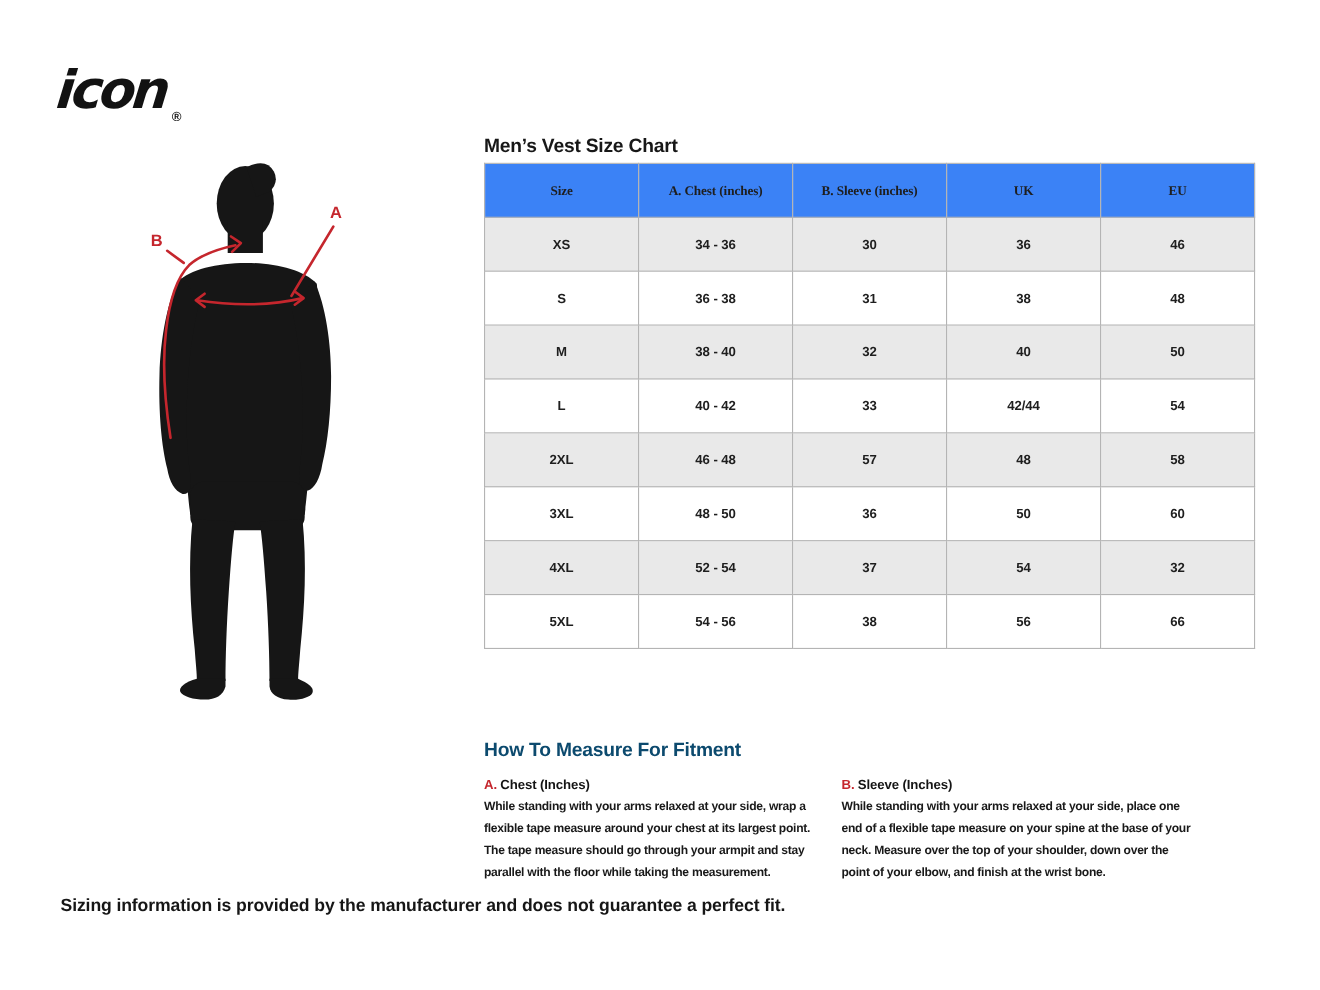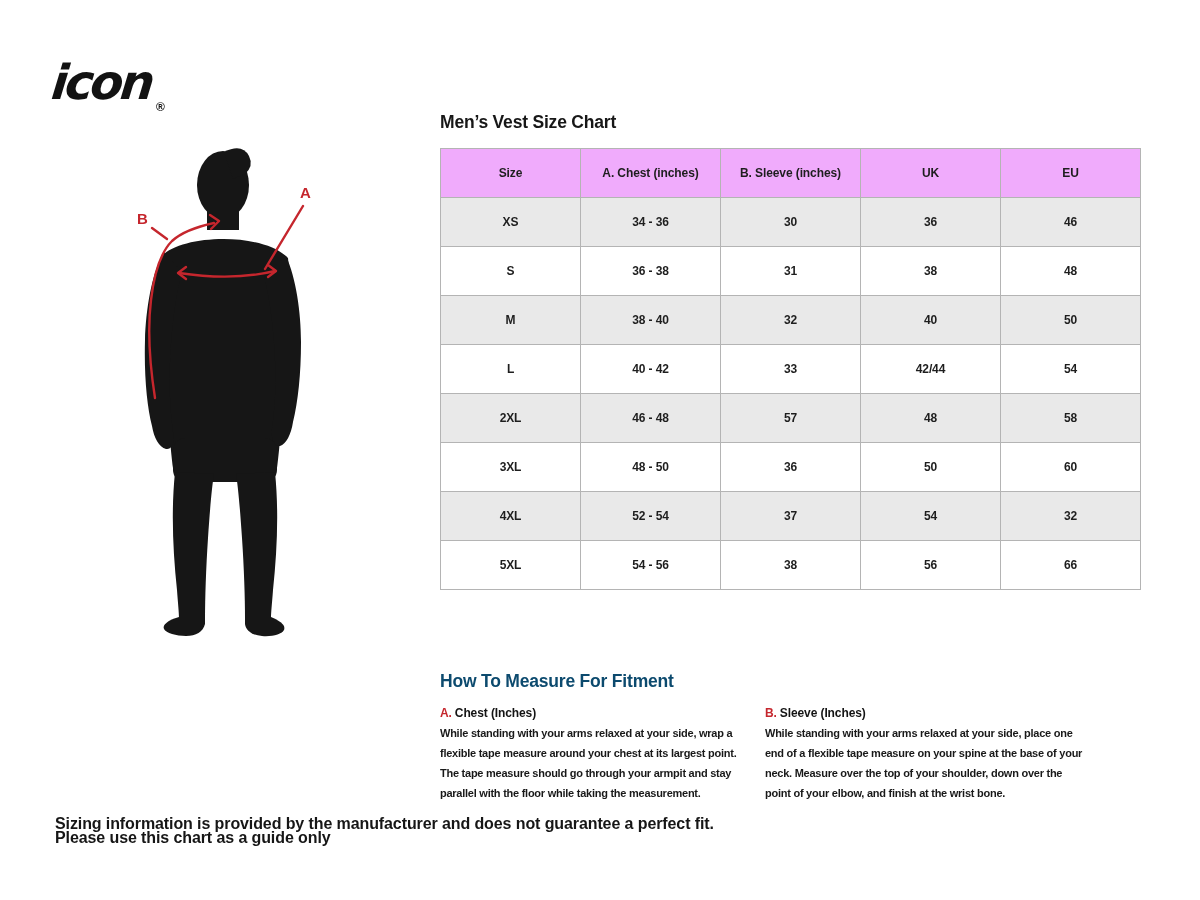--- a/index.html
+++ b/index.html
@@ -15,30 +15,30 @@
     display:inline-block; font-size:48px; font-weight:bold; font-style:italic;
     letter-spacing:-3px; color:#121212; transform:skewX(-6deg);
     font-family:"DejaVu Sans", sans-serif;
   }
   .logo-reg { font-size:12px; font-weight:bold; color:#121212; position:relative; top:12px; left:4px; }
 
   
   .figure { position:absolute; left:100px; top:140px; width:300px; height:520px; }
 
   
-  .title { position:absolute; left:440px; top:112px; font-size:17.5px; font-weight:bold; color:#171717; letter-spacing:-0.2px; }
+  .title { position:absolute; left:440px; top:122px; font-size:17.5px; font-weight:bold; color:#171717; letter-spacing:-0.2px; }
   .howto-title { position:absolute; left:440px; top:671px; font-size:17.5px; font-weight:bold; color:#0c4a6e; letter-spacing:-0.2px; }
 
   
   .size-table { position:absolute; left:440px; top:148px; border-collapse:collapse; table-layout:fixed; }
   .size-table th, .size-table td {
     width:140px; height:49px; border:1px solid #b4b4b4; text-align:center; vertical-align:middle;
     font-size:12px; font-weight:bold; color:#1e1e1e; padding:0; letter-spacing:-0.1px;
   }
-  .size-table thead th { background:#f0abfc; }
+  .size-table thead th { background:#3b82f6;font-family:Liberation Serif, serif; }
   .size-table tbody tr:nth-child(odd) td { background:#e9e9e9; }
   .size-table tbody tr:nth-child(even) td { background:#ffffff; }
 
   
   .measure { position:absolute; top:706px; }
   .measure-a { left:440px; width:316px; }
   .measure-b { left:765px; width:322px; }
   .measure-head { font-size:12px; font-weight:bold; color:#141414; margin-bottom:3px; letter-spacing:-0.1px; }
   .measure-head .prefix { color:#c5262d; margin-right:3px; }
   .measure-body { font-size:11px; line-height:20px; font-weight:bold; letter-spacing:-0.25px; color:#191919; }
@@ -169,16 +169,15 @@
 
   <div class="measure measure-b">
     <div class="measure-head">
       <span class="prefix">B.</span><span>Sleeve (Inches)</span>
     </div>
     <div class="measure-body">While standing with your arms relaxed at your side, place one end of a flexible tape measure on your spine at the base of your neck. Measure over the top of your shoulder, down over the point of your elbow, and finish at the wrist bone.</div>
   </div>
 
   <div class="footer">
     <div>Sizing information is provided by the manufacturer and does not guarantee a perfect fit.</div>
-    <div>Please use this chart as a guide only</div>
   </div>
 
 </div>
 
 </body></html>

